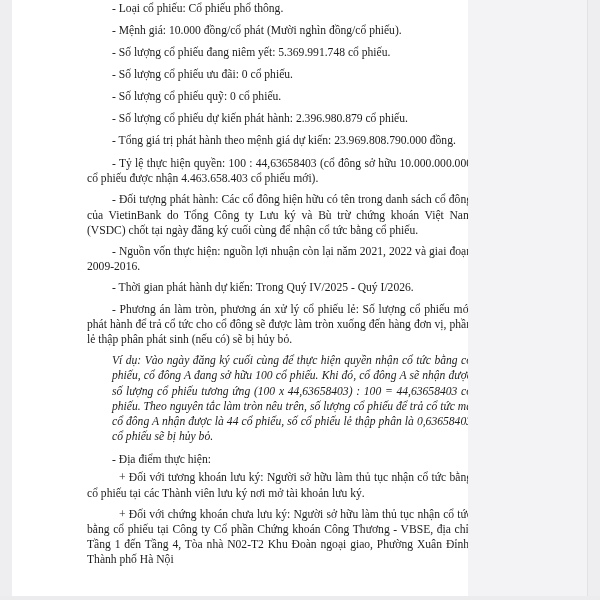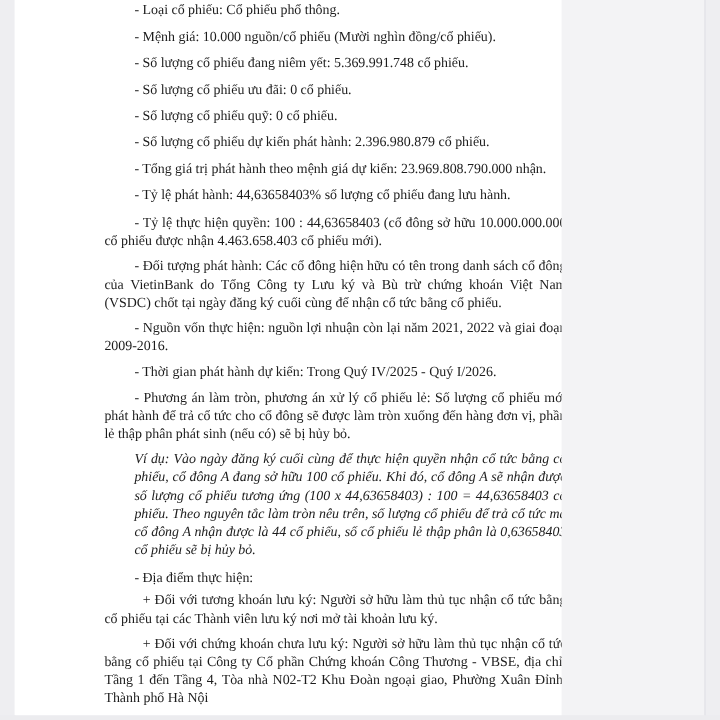--- a/index.html
+++ b/index.html
@@ -30,27 +30,26 @@
 </head>
 <body>
 
 <div class="gutter-left"></div>
 <div class="gutter-right"></div>
 <div class="bottom-strip"></div>
 
 <div class="page">
   <div class="content">
     <p class="p single">- Loại cổ phiếu: Cổ phiếu phổ thông.</p>
-    <p class="p single">- Mệnh giá: 10.000 nguồn/cổ phiếu (Mười nghìn đồng/cổ phiếu).</p>
+    <p class="p single">- Mệnh giá: 10.000 đồng/cổ phát (Mười nghìn đồng/cổ phiếu).</p>
     <p class="p single">- Số lượng cổ phiếu đang niêm yết: 5.369.991.748 cổ phiếu.</p>
     <p class="p single">- Số lượng cổ phiếu ưu đãi: 0 cổ phiếu.</p>
     <p class="p single">- Số lượng cổ phiếu quỹ: 0 cổ phiếu.</p>
     <p class="p single"><span>- Số lượng cổ phiếu dự kiến phát hành: </span><b>2.396.980.879</b><span> cổ phiếu.</span></p>
-    <p class="p single"><span>- Tổng giá trị phát hành theo mệnh giá dự kiến: </span><b>23.969.808.790.000</b><span> nhận.</span></p>
-    <p class="p single"><span>- Tỷ lệ phát hành: </span><b>44,63658403%</b><span> số lượng cổ phiếu đang lưu hành.</span></p>
+    <p class="p single"><span>- Tổng giá trị phát hành theo mệnh giá dự kiến: </span><b>23.969.808.790.000</b><span> đồng.</span></p>
     <p class="p para" style="margin-top:4px"><span>- Tỷ lệ thực hiện quyền: </span><b>100 : 44,63658403</b><span> (cổ đông sở hữu 10.000.000.000 cổ phiếu được nhận 4.463.658.403 cổ phiếu mới).</span></p>
     <p class="p para">- Đối tượng phát hành: Các cổ đông hiện hữu có tên trong danh sách cổ đông của VietinBank do Tổng Công ty Lưu ký và Bù trừ chứng khoán Việt Nam (VSDC) chốt tại ngày đăng ký cuối cùng để nhận cổ tức bằng cổ phiếu.</p>
     <p class="p para">- Nguồn vốn thực hiện: nguồn lợi nhuận còn lại năm 2021, 2022 và giai đoạn 2009-2016.</p>
     <p class="p para">- Thời gian phát hành dự kiến: Trong Quý IV/2025 - Quý I/2026.</p>
     <p class="p para">- Phương án làm tròn, phương án xử lý cổ phiếu lẻ: Số lượng cổ phiếu mới phát hành để trả cổ tức cho cổ đông sẽ được làm tròn xuống đến hàng đơn vị, phần lẻ thập phân phát sinh (nếu có) sẽ bị hủy bỏ.</p>
     <p class="p ex">Ví dụ: Vào ngày đăng ký cuối cùng để thực hiện quyền nhận cổ tức bằng cổ phiếu, cổ đông A đang sở hữu 100 cổ phiếu. Khi đó, cổ đông A sẽ nhận được số lượng cổ phiếu tương ứng (100 x 44,63658403) : 100 = 44,63658403 cổ phiếu. Theo nguyên tắc làm tròn nêu trên, số lượng cổ phiếu để trả cổ tức mà cổ đông A nhận được là 44 cổ phiếu, số cổ phiếu lẻ thập phân là 0,63658403 cổ phiếu sẽ bị hủy bỏ.</p>
     <p class="p single" style="height:20px;line-height:20px">- Địa điểm thực hiện:</p>
     <p class="p sub">+ Đối với tương khoán lưu ký: Người sở hữu làm thủ tục nhận cổ tức bằng cổ phiếu tại các Thành viên lưu ký nơi mở tài khoản lưu ký.</p>
     <p class="p sub"><span>+ Đối với chứng khoán chưa lưu ký: Người sở hữu làm thủ tục nhận cổ tức bằng cổ phiếu tại Công ty Cổ phần Chứng khoán Công Thương - VBSE, địa chỉ: Tầng 1 đến Tầng 4, Tòa nhà N02-T2 Khu Đoàn ngoại giao, Phường Xuân Đỉnh, Thành phố Hà Nội </span></p>
 

